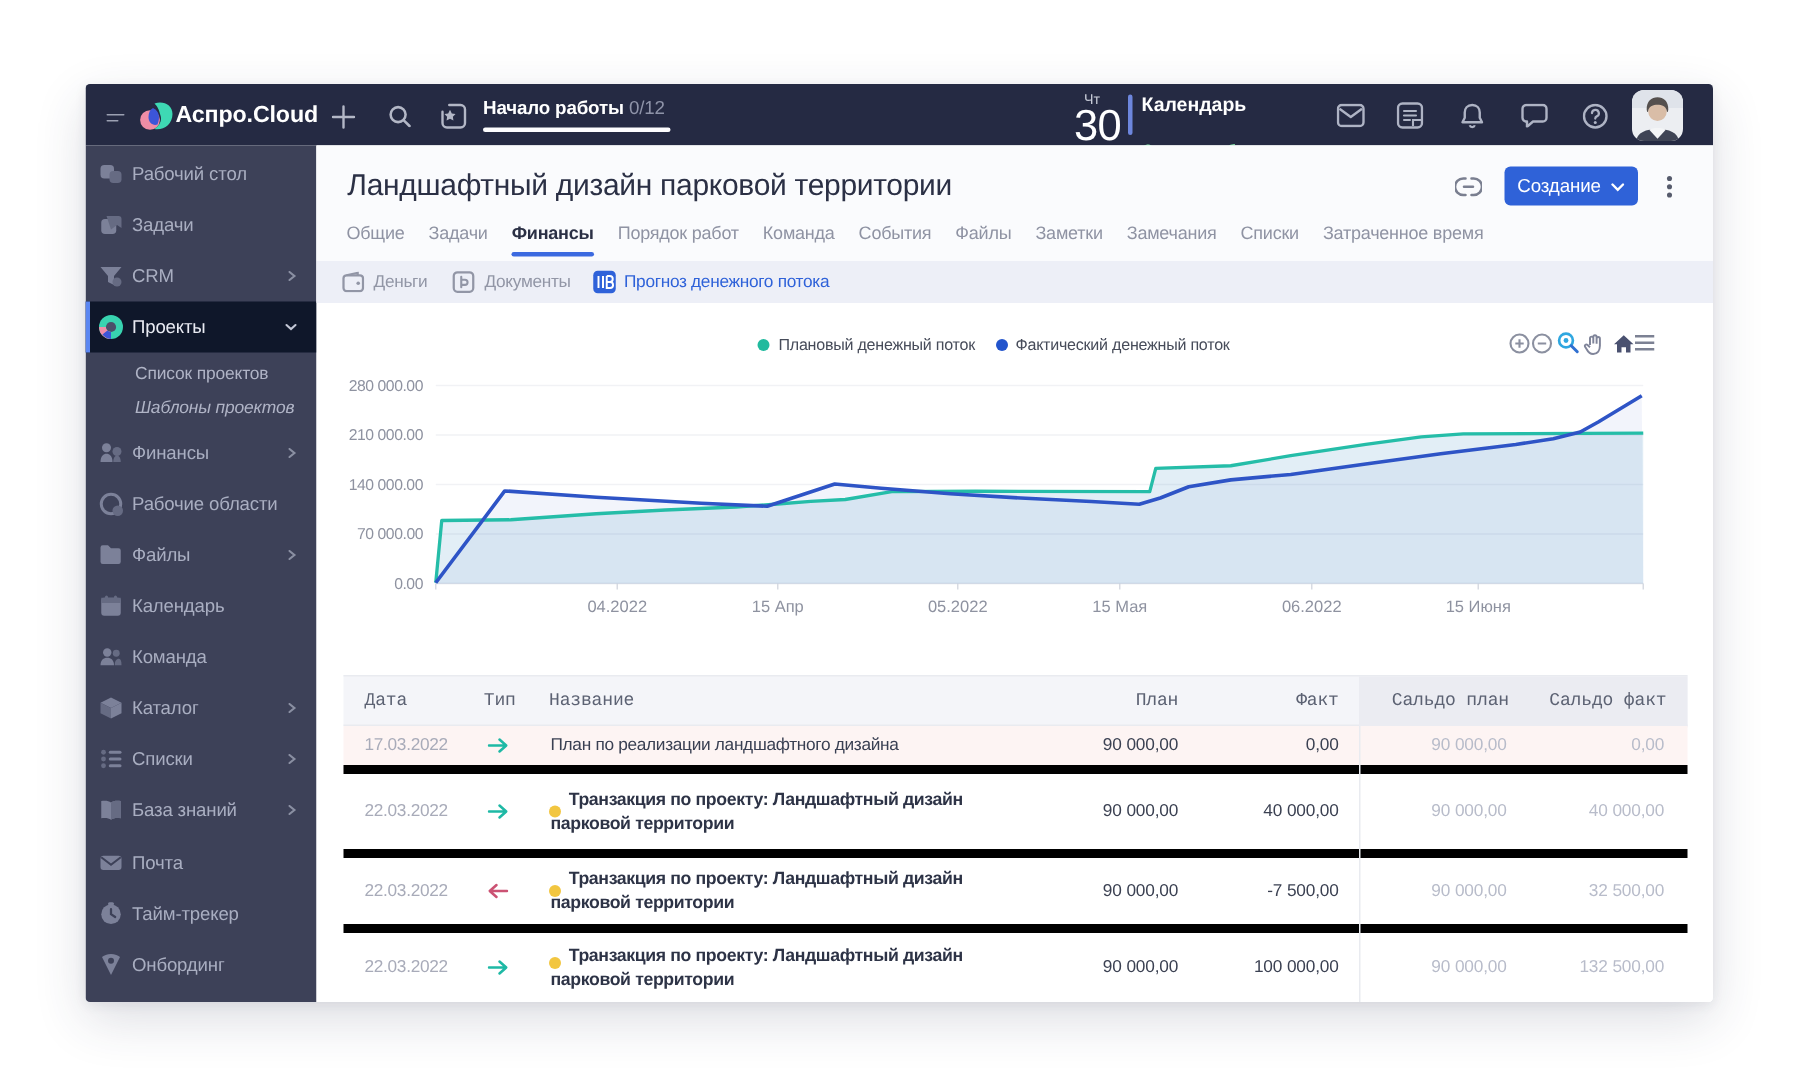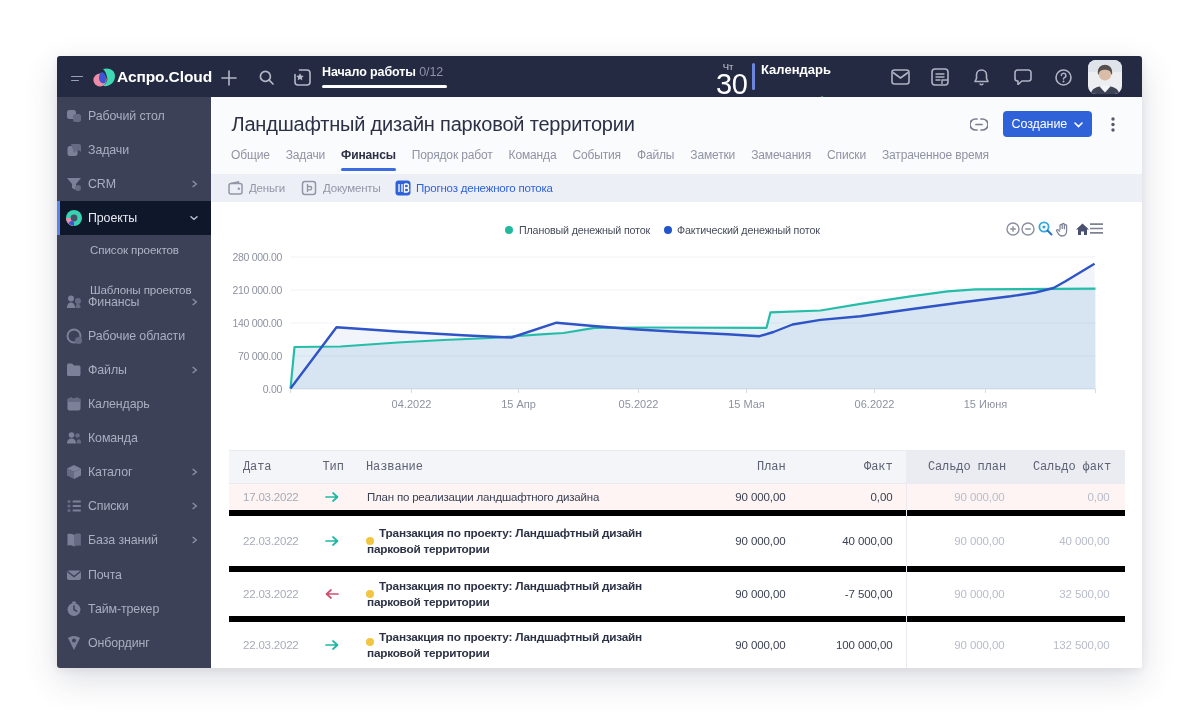--- a/index.html
+++ b/index.html
@@ -147,21 +147,21 @@
           <circle cx="8" cy="8" r="3.4" fill="#4b506a"></circle>
           <path d="M8 16 a8 8 0 0 1 -8 -8 l4.6 0 a3.4 3.4 0 0 0 3.4 3.4 Z" fill="#ee8da8"></path>
           <path d="M2.3 13 a8 8 0 0 0 5.7 3 l0 -4.6 a3.4 3.4 0 0 1 -2.4 -1 Z" fill="#3c55d8"></path>
         </svg>
       <span class="lbl" style="font-weight:500;">Проекты</span>
       <svg class="chev" style="width:8px;height:8px;" viewBox="0 0 8 8">
           <path d="M1 2.7 L4 5.4 L7 2.7" fill="none" stroke="#c3c7d6" stroke-width="1.4" stroke-linecap="round"></path>
         </svg>
     </div>
     <div class="sb-sub" style="top:151.5px;">Список проектов</div>
-    <div class="sb-sub" style="top:192px;">Шаблоны проектов</div>
+    <div class="sb-sub" style="top:175px;font-style:italic;">Шаблоны проектов</div>
     <div class="sb-item" style="top:188px;">
         <svg class="ico" viewBox="0 0 16 16">
           <circle cx="5" cy="4.5" r="3" fill="#7c8199"></circle>
           <path d="M1 14 c0 -4 2 -5.5 4 -5.5 s4 1.5 4 5.5 z" fill="#7c8199"></path>
           <circle cx="12" cy="7" r="3" fill="#666b83"></circle>
           <path d="M9.5 14 c0 -3 1.2 -4.2 2.5 -4.2 s2.5 1.2 2.5 4.2 z" fill="#666b83"></path>
         </svg>
         <span class="lbl">Финансы</span>
         <svg class="chev" viewBox="0 0 7 7">
           <path d="M2 .8 L5.3 3.5 L2 6.2" fill="none" stroke="#8a8fa2" stroke-width="1.4" stroke-linecap="round"></path>

